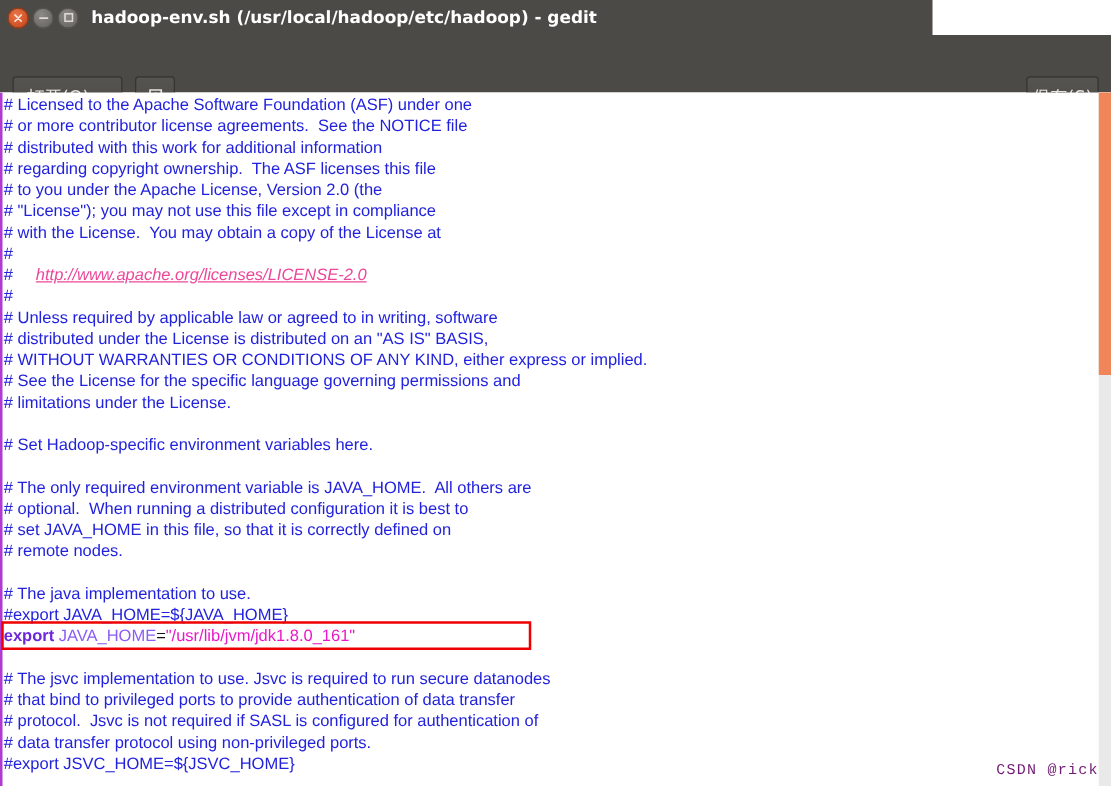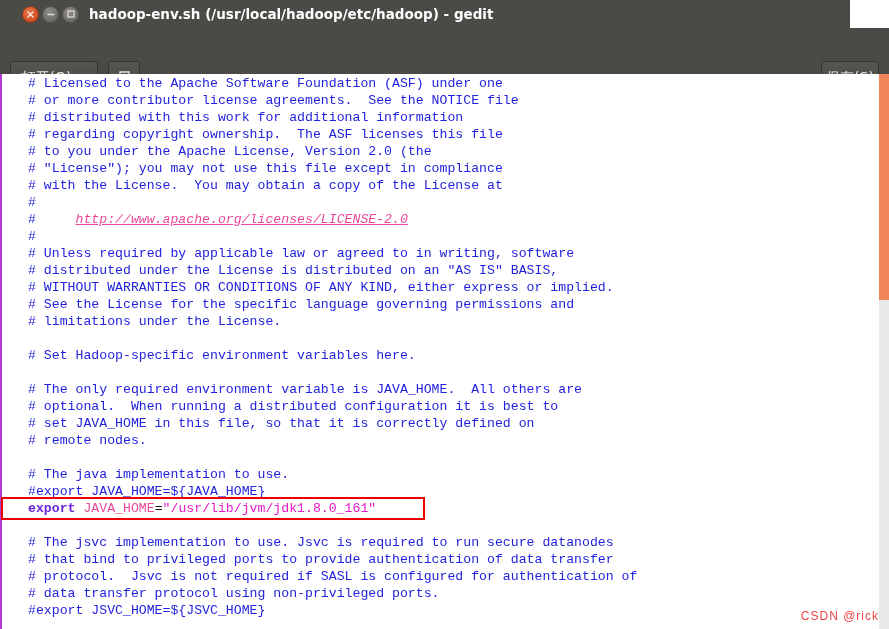--- a/index.html
+++ b/index.html
@@ -15,27 +15,27 @@
     width: 889px;
     height: 629px;
     overflow: hidden;
     background: #ffffff;
   }
 
   
   .titlebar {
     position: absolute;
     left: 0; top: 0;
-    width: 850px;
+    width: 746px;
     height: 28px;
     background: #4c4a47;
     display: flex;
     align-items: center;
     box-sizing: border-box;
-    padding-left: 22px;
+    padding-left: 6px;
     text-align: right;
   }
   .wbtns {
     display: flex;
     align-items: center;
     gap: 3px;
     margin-right: 10px;
   }
   .wbtn {
     width: 17px;
@@ -126,36 +126,35 @@
     position: absolute;
     left: 0; top: 0;
     width: 2px;
     height: 555px;
     background: #b03bd0;
   }
   .code {
     position: absolute;
     left: 3px;
     top: 1px;
-    font-family: Liberation Mono, monospace;
+    font-family: Liberation Sans, sans-serif;
     font-size: 13.2px;
     line-height: 17px;
     white-space: pre;
     color: #2222dd;
-    padding-left: 25px;
   }
   .line { height: 17px; }
   .cm { color: #2222dd; }
   .link {
     color: #ec4899;
     font-style: italic;
     text-decoration: underline;
   }
   .kw { color: #6d28d9; font-weight: bold; }
-  .var { color: #ec4899; }
+  .var { color: #8b5cf6; }
   .str { color: #e819c8; }
   .op  { color: #111111; }
 
   
   .hl-box {
     position: absolute;
     left: 1px;
     top: 423px;
     width: 424px;
     height: 23px;
@@ -188,22 +187,22 @@
     width: 10px;
     height: 226px;
     background: #ef8558;
   }
 
   
   .watermark {
     position: absolute;
     right: 10px;
     bottom: 6px;
-    color: #ef4444;
-    font-family: Liberation Sans, sans-serif;
+    color: #701a75;
+    font-family: Liberation Mono, monospace;
     font-size: 12px;
     letter-spacing: 1px;
     white-space: nowrap;
   }
 </style>
 </head>
 <body>
 
 <div id="app">
 

